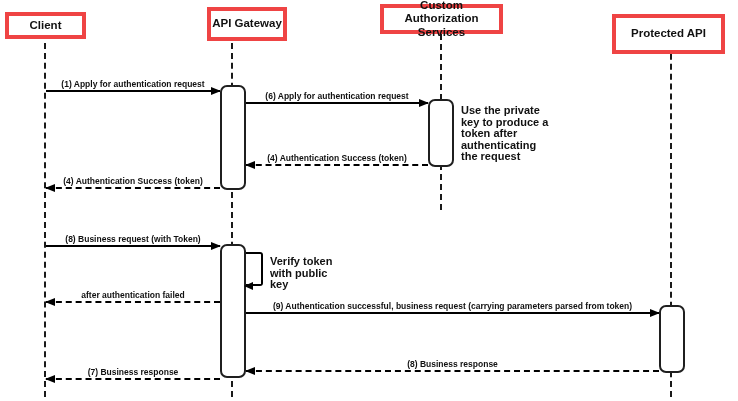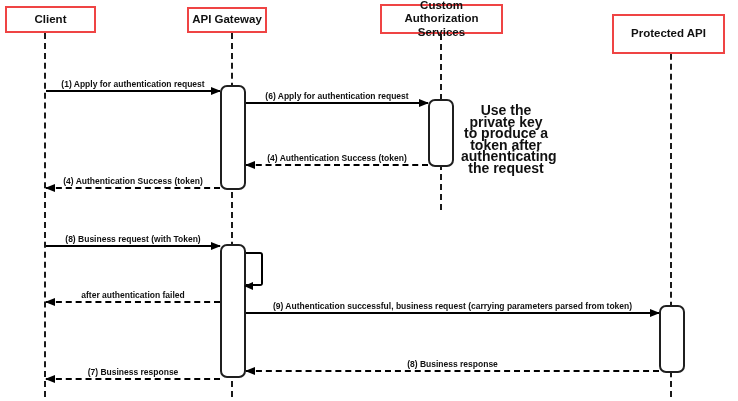--- a/index.html
+++ b/index.html
@@ -7,21 +7,21 @@
     position:relative;
     width:738px;height:401px;
     background:#ffffff;
     font-family:"Liberation Sans", sans-serif;
     overflow:hidden;
   }
   
   .actor{
     position:absolute;
     box-sizing:border-box;
-    border:2px solid #ef4444;
+    border:4px solid #ef4444;
     background:#ffffff;
     display:flex;align-items:center;justify-content:center;
     font-weight:bold;font-size:11.5px;line-height:1.15;
     text-align:center;color:#111;
     z-index:5;
   }
   
   .lifeline{
     position:absolute;width:0;
     border-left:2px dashed #1a1a1a;
@@ -65,39 +65,39 @@
     z-index:4;
   }
   .self-msg .arrow-head{
     position:absolute;left:-2px;bottom:-6px;top:auto;
     border-top:4px solid transparent;
     border-bottom:4px solid transparent;
     border-right:9px solid #000;
   }
   .side-label{
     position:absolute;
-    font-size:14px;font-weight:bold;color:#111;
-    line-height:11.5px;text-align:center;
+    font-size:11px;font-weight:bold;color:#111;
+    line-height:11.5px;text-align:left;
     z-index:6;
   }
 </style>
 </head>
 <body>
 
 <div class="stage">
 
   <div class="lifeline" style="left:44px;top:33px;height:364px"></div>
   <div class="lifeline" style="left:231px;top:33px;height:364px"></div>
   <div class="lifeline" style="left:440px;top:34px;height:176px"></div>
   <div class="lifeline" style="left:670px;top:34px;height:363px"></div>
 
-  <div class="actor" style="left:5px;top:6px;width:91px;height:27px">
+  <div class="actor" style="left:5px;top:12px;width:81px;height:27px">
     <span>Client</span>
   </div>
-  <div class="actor" style="left:187px;top:7px;width:80px;height:26px">
+  <div class="actor" style="left:207px;top:7px;width:80px;height:34px">
     <span>API Gateway</span>
   </div>
   <div class="actor" style="left:380px;top:4px;width:123px;height:30px">
     <span>Custom Authorization Services</span>
   </div>
   <div class="actor" style="left:612px;top:14px;width:113px;height:40px">
     <span>Protected API</span>
   </div>
 
   <div class="activation" style="left:220px;top:85px;height:105px"></div>
@@ -133,20 +133,21 @@
 
   <div class="message ltr solid" style="left:46px;top:246px;width:174px">
     <div class="msg-label">(8) Business request (with Token)</div>
     <div class="msg-line"></div>
     <div class="arrow-head"></div>
   </div>
 
   <div class="self-msg" style="left:246px;top:252px;width:17px;height:34px">
     <div class="arrow-head"></div>
   </div>
+  <div class="side-label" style="left:270px;top:256px;width:72px">Verify token with public key</div>
 
   <div class="message rtl dashed" style="left:46px;top:302px;width:174px">
     <div class="msg-label">after authentication failed</div>
     <div class="msg-line"></div>
     <div class="arrow-head"></div>
   </div>
 
   <div class="message ltr solid" style="left:246px;top:313px;width:413px">
     <div class="msg-label">(9) Authentication successful, business request (carrying parameters parsed from token)</div>
     <div class="msg-line"></div>

